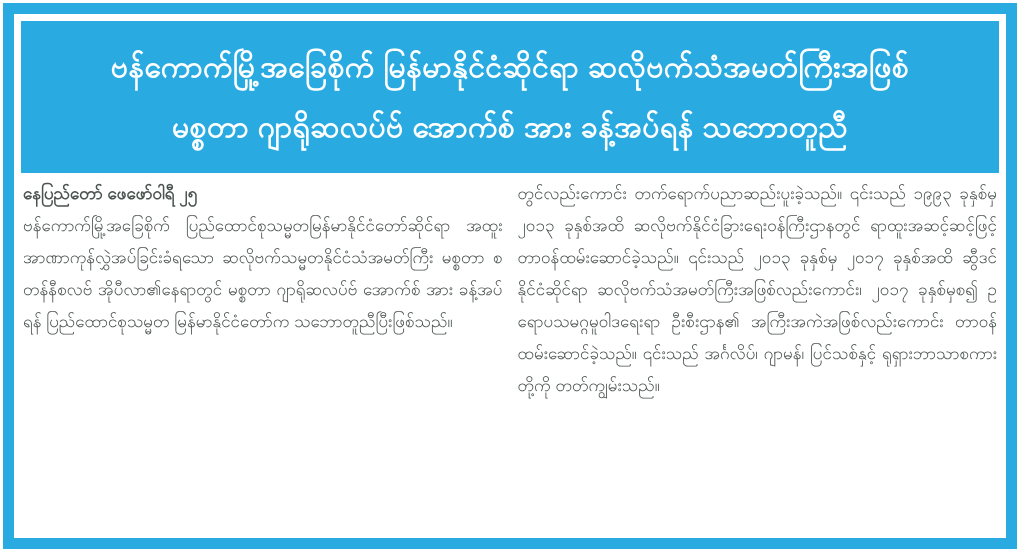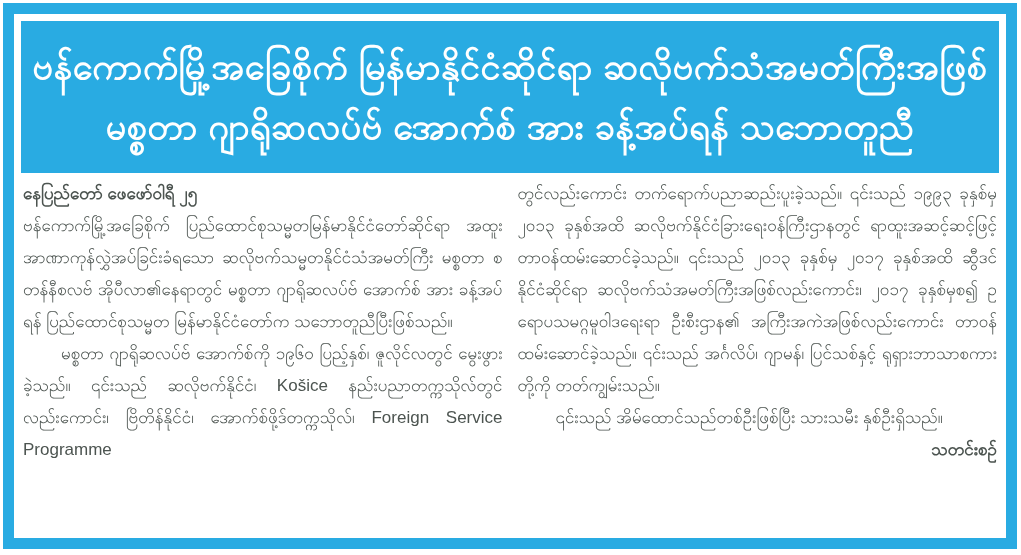--- a/index.html
+++ b/index.html
@@ -36,21 +36,21 @@
     flex-direction: column;
     justify-content: center;
     align-items: center;
     text-align: center;
     padding: 0 10px;
     box-sizing: border-box;
   }
   .headline {
     color: var(--headline-text);
     font-weight: bold;
-    font-size: 36px;
+    font-size: 30px;
     line-height: 60px;
     white-space: nowrap;
     letter-spacing: 0.5px;
   }
   .body {
     flex: 1 1 auto;
     display: flex;
     flex-direction: row;
     gap: 15px;
     padding: 5px 9px 2px 9px;
@@ -89,26 +89,21 @@
     <div class="header-band">
       <div class="headline">ဗန်ကောက်မြို့အခြေစိုက် မြန်မာနိုင်ငံဆိုင်ရာ ဆလိုဗက်သံအမတ်ကြီးအဖြစ်</div>
       <div class="headline">မစ္စတာ ဂျာရိုဆလပ်ဗ် အောက်စ် အား ခန့်အပ်ရန် သဘောတူညီ</div>
     </div>
 
     <div class="body">
 
       <div class="col">
         <p class="dateline">နေပြည်တော်  ဖေဖော်ဝါရီ  ၂၅</p>
         <p class="para">ဗန်ကောက်မြို့အခြေစိုက် ပြည်ထောင်စုသမ္မတမြန်မာနိုင်ငံတော်ဆိုင်ရာ အထူးအာဏာကုန်လွှဲအပ်ခြင်းခံရသော ဆလိုဗက်သမ္မတနိုင်ငံသံအမတ်ကြီး မစ္စတာ စတန်နီစလဗ် အိုပီလာ၏နေရာတွင် မစ္စတာ ဂျာရိုဆလပ်ဗ် အောက်စ် အား ခန့်အပ်ရန် ပြည်ထောင်စုသမ္မတ မြန်မာနိုင်ငံတော်က သဘောတူညီပြီးဖြစ်သည်။</p>
-        <p class="para indent">မစ္စတာ ဂျာရိုဆလပ်ဗ် အောက်စ်ကို ၁၉၆၀ ပြည့်နှစ်၊ ဇူလိုင်လတွင် မွေးဖွားခဲ့သည်။ ၎င်းသည် ဆလိုဗက်နိုင်ငံ၊ Košice နည်းပညာတက္ကသိုလ်တွင်လည်းကောင်း၊ ဗြိတိန်နိုင်ငံ၊ အောက်စ်ဖို့ဒ်တက္ကသိုလ်၊ Foreign Service Programme</p>
       </div>
 
       <div class="col">
         <p class="para">တွင်လည်းကောင်း တက်ရောက်ပညာဆည်းပူးခဲ့သည်။ ၎င်းသည် ၁၉၉၃ ခုနှစ်မှ ၂၀၁၃ ခုနှစ်အထိ ဆလိုဗက်နိုင်ငံခြားရေးဝန်ကြီးဌာနတွင် ရာထူးအဆင့်ဆင့်ဖြင့် တာဝန်ထမ်းဆောင်ခဲ့သည်။ ၎င်းသည် ၂၀၁၃ ခုနှစ်မှ ၂၀၁၇ ခုနှစ်အထိ ဆွီဒင်နိုင်ငံဆိုင်ရာ ဆလိုဗက်သံအမတ်ကြီးအဖြစ်လည်းကောင်း၊ ၂၀၁၇ ခုနှစ်မှစ၍ ဥရောပသမဂ္ဂမူဝါဒရေးရာ ဦးစီးဌာန၏ အကြီးအကဲအဖြစ်လည်းကောင်း တာဝန်ထမ်းဆောင်ခဲ့သည်။ ၎င်းသည် အင်္ဂလိပ်၊ ဂျာမန်၊ ပြင်သစ်နှင့် ရုရှားဘာသာစကားတို့ကို တတ်ကျွမ်းသည်။</p>
-        <p class="para indent">
-          <span>၎င်းသည် အိမ်ထောင်သည်တစ်ဦးဖြစ်ပြီး သားသမီး နှစ်ဦးရှိသည်။</span>
-          <span class="byline">သတင်းစဉ်</span>
-        </p>
       </div>
 
     </div>
   </div>
 </div>
 
 </body></html>

